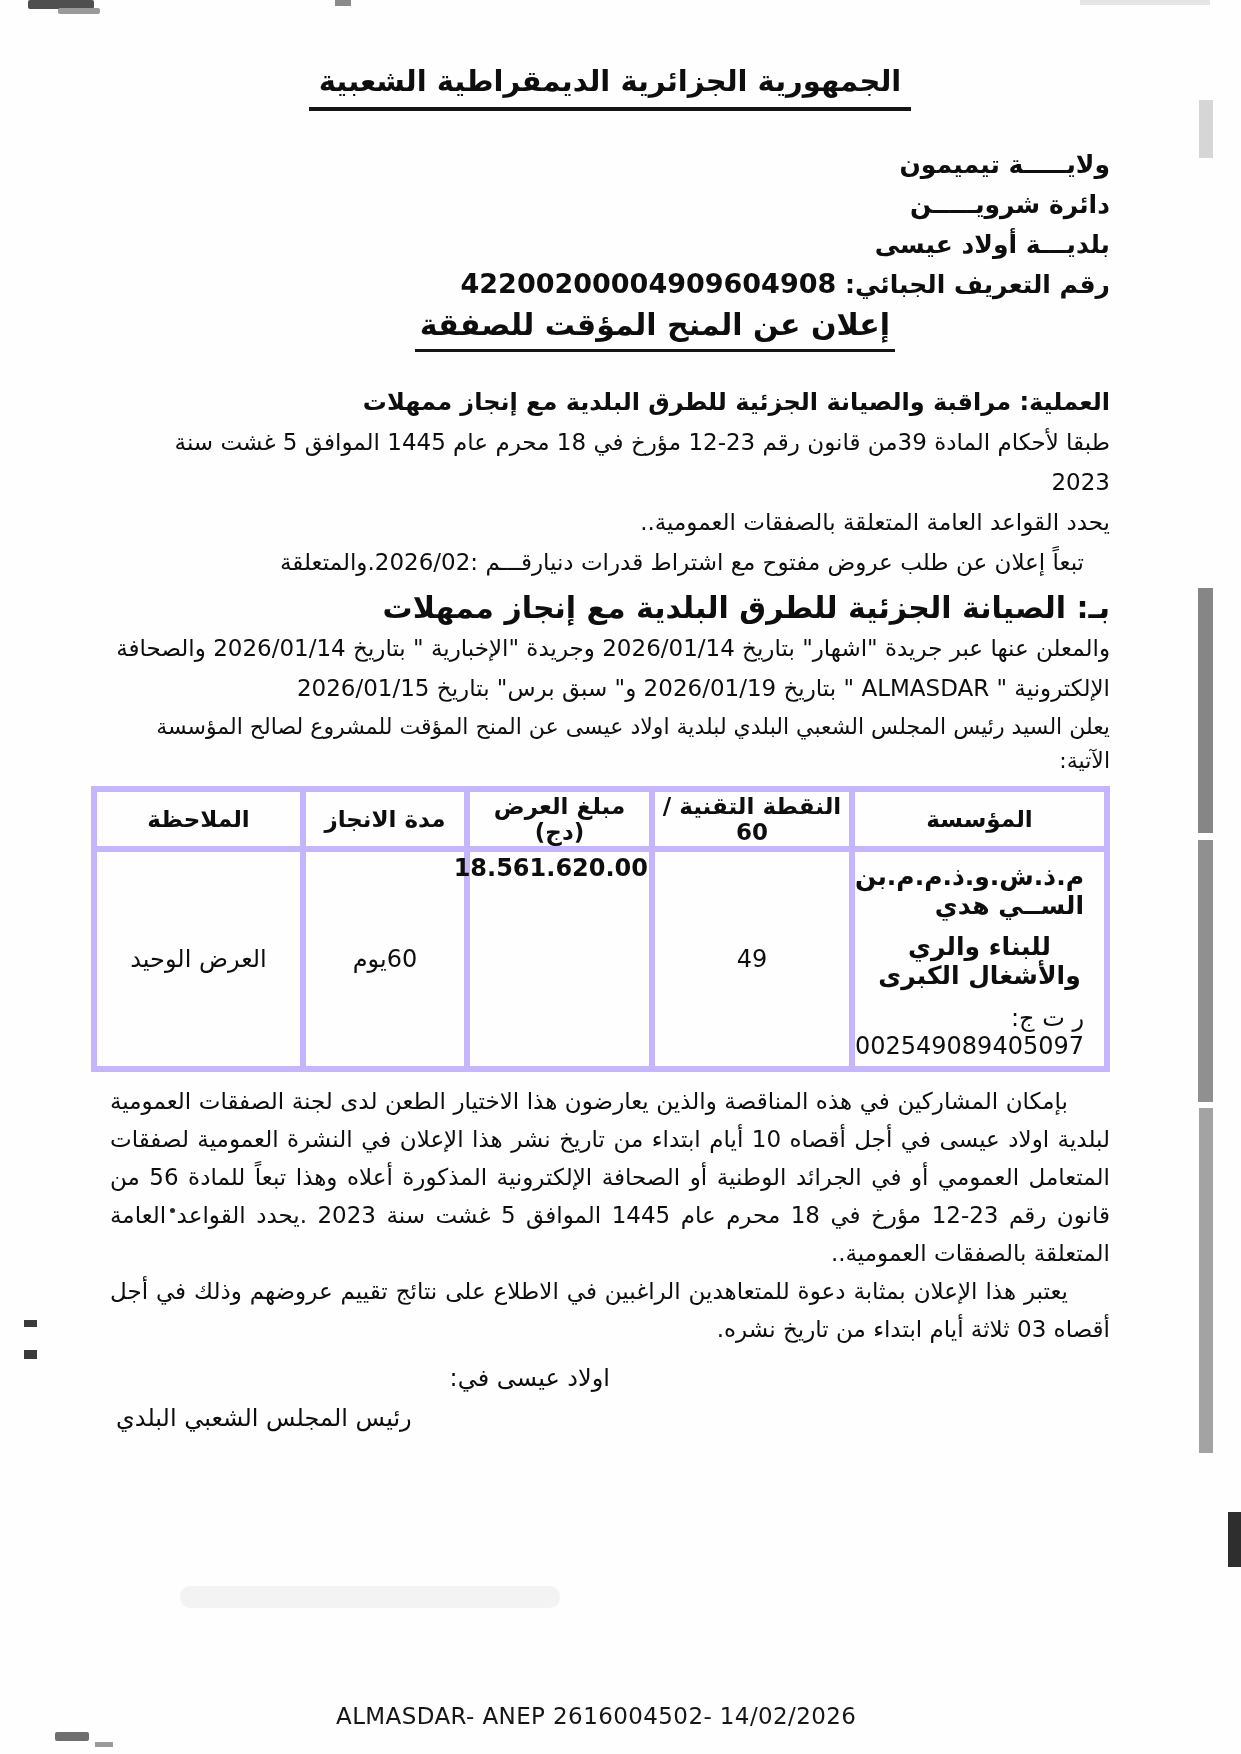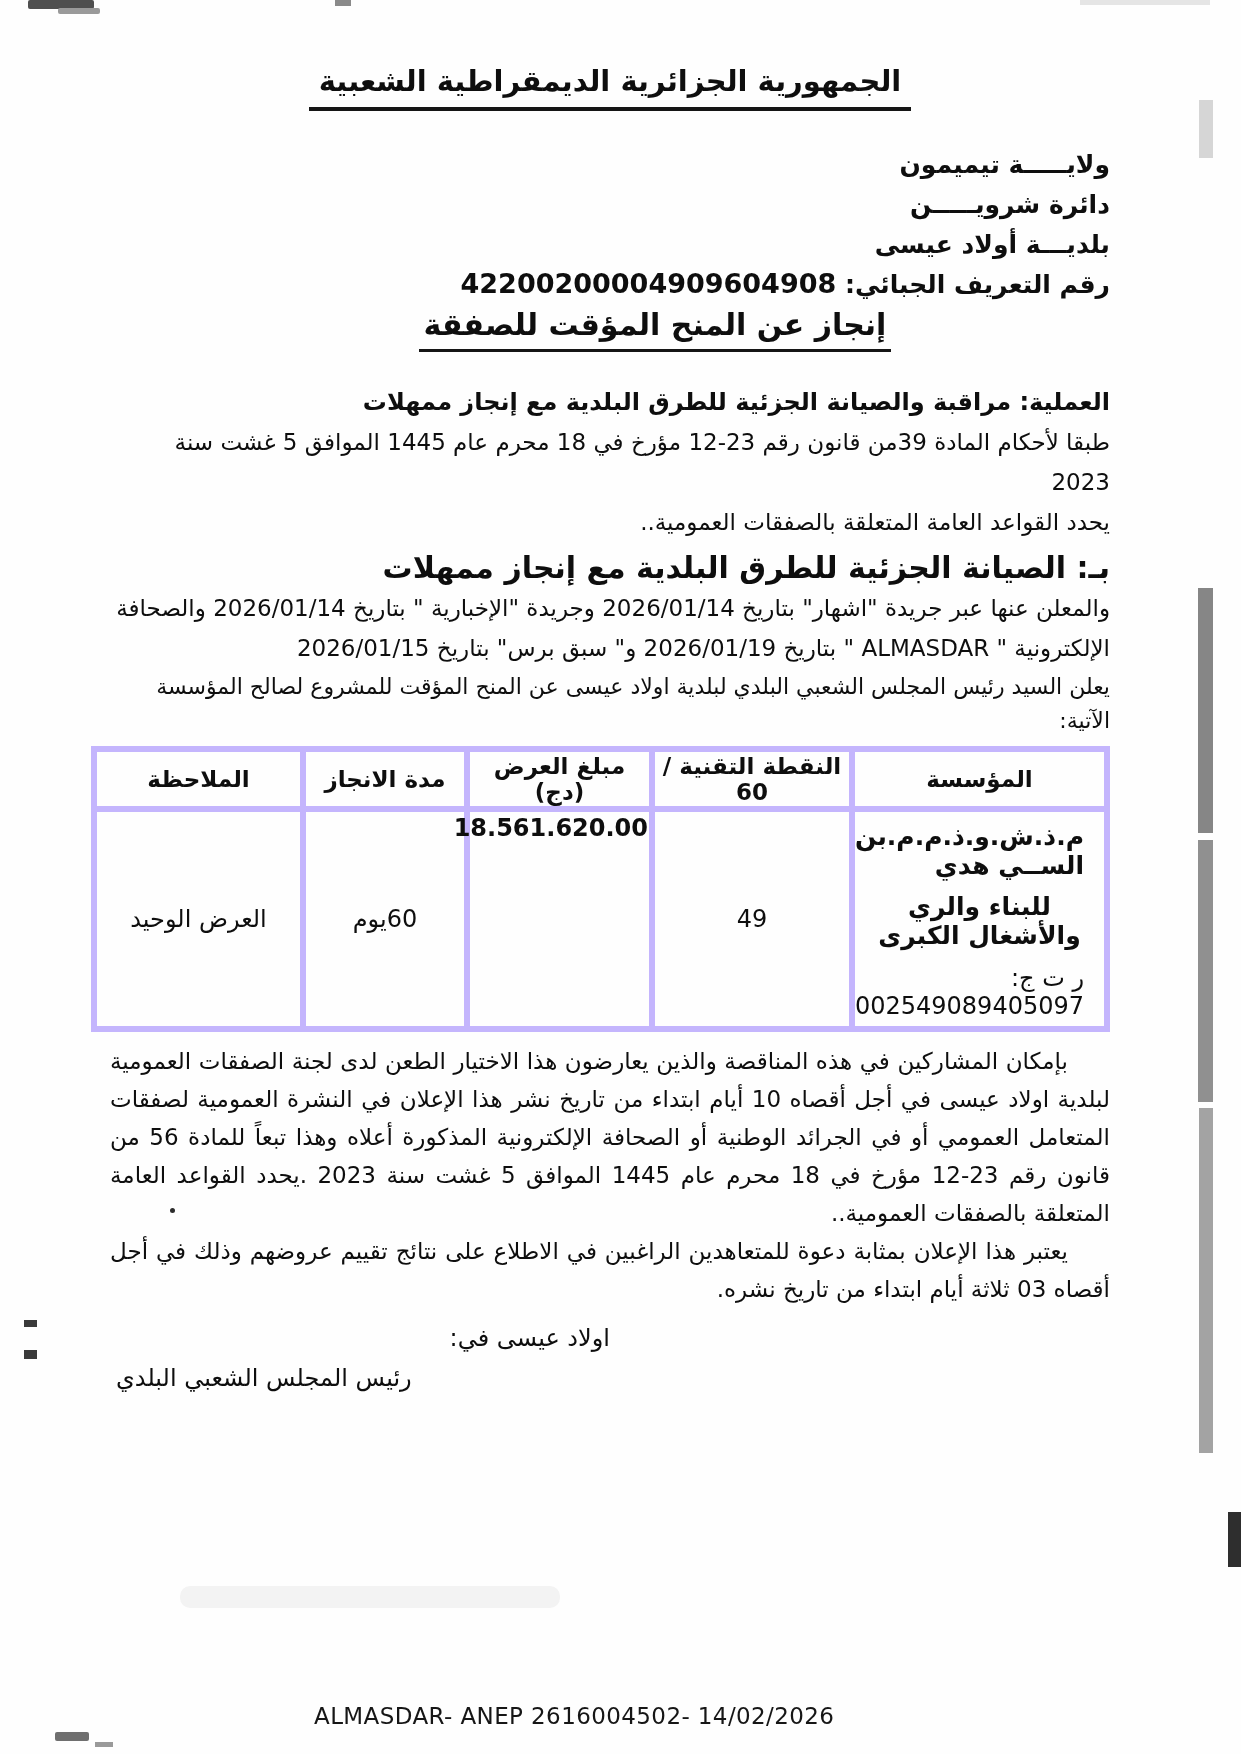--- a/index.html
+++ b/index.html
@@ -44,21 +44,21 @@
   .amount-cell { text-align:center; font-size:24px; font-weight:bold; vertical-align:top; padding-top:2px; }
 
   .para { font-size:23px; line-height:38px; text-align:justify; text-justify:inter-word; }
   .para-appeal { margin-top:10px; text-indent:42px; }
   .para-results { text-indent:42px; }
 
   .sig-place { font-size:24px; margin-top:16px; margin-left:0; margin-right:500px; }
   .sig-title { font-size:24px; margin-top:12px; text-align:left; padding-left:6px; }
 
   .anep-footer {
-    position:absolute; left:314px; top:1703px;
+    position:absolute; left:336px; top:1703px;
     direction:ltr; font-size:23px; color:#161616; letter-spacing:0.4px;
   }
 
   .artifact { position:absolute; }
   .dot-mark { position:absolute; width:5px; height:5px; background:#2c2c2c; border-radius:50%; }
 </style>
 </head>
 <body>
 
 <div class="scan-page">
@@ -90,26 +90,27 @@
       <div>دائرة شرويـــــن</div>
       <div>بلديـــة أولاد عيسى</div>
     </div>
 
     <div class="tax-line">
       <span>رقم التعريف الجبائي:</span>
       <span class="num" dir="ltr">42200200004909604908</span>
     </div>
 
     <div class="announce-title">
-      <span class="u">إنجاز عن المنح المؤقت للصفقة</span>
+      <span class="u">إعلان عن المنح المؤقت للصفقة</span>
     </div>
 
     <div class="line bold op-line">العملية: مراقبة والصيانة الجزئية للطرق البلدية مع إنجاز ممهلات</div>
     <div class="line">طبقا لأحكام المادة  39من قانون رقم 23-12 مؤرخ في 18 محرم عام 1445 الموافق 5 غشت سنة 2023</div>
     <div class="line">يحدد القواعد العامة المتعلقة بالصفقات العمومية..</div>
+    <div class="line tender-line">تبعاً إعلان عن طلب عروض مفتوح مع اشتراط قدرات دنيارقـــم :2026/02.والمتعلقة</div>
     <div class="line bold subject-line">بـ: الصيانة الجزئية للطرق البلدية مع إنجاز ممهلات</div>
     <div class="line">والمعلن عنها عبر جريدة "اشهار" بتاريخ 2026/01/14 وجريدة "الإخبارية " بتاريخ 2026/01/14 والصحافة</div>
     <div class="line">الإلكترونية " ALMASDAR " بتاريخ 2026/01/19 و" سبق برس" بتاريخ 2026/01/15</div>
     <div class="line award-line">يعلن السيد رئيس المجلس الشعبي البلدي لبلدية اولاد عيسى عن المنح المؤقت للمشروع لصالح المؤسسة الآتية:</div>
 
     <table class="award-table">
       <colgroup>
         <col style="width:255px">
           <col style="width:200px">
           <col style="width:185px">

